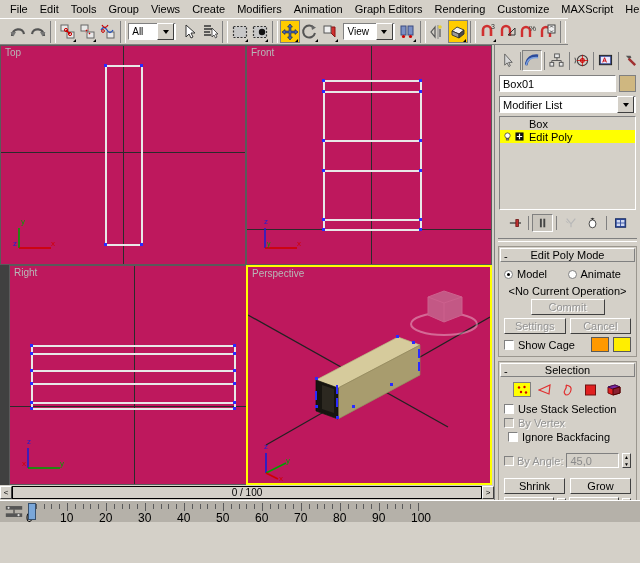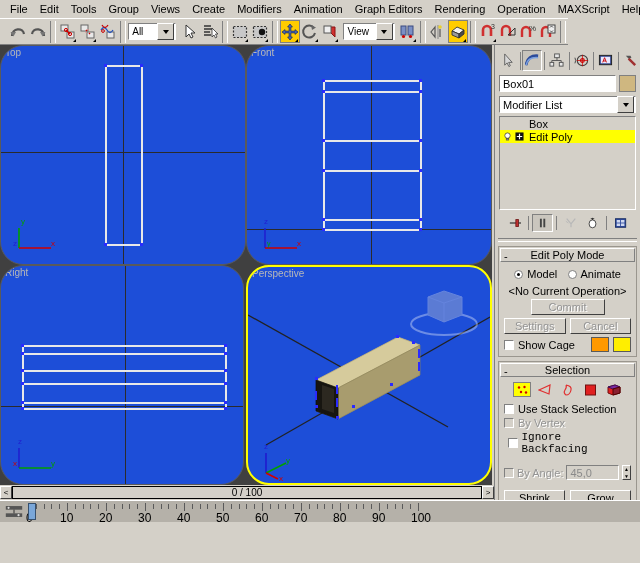--- a/index.html
+++ b/index.html
@@ -25,21 +25,21 @@
 
   .combo{height:17px;border:1px solid #808080;border-right-color:#fff;border-bottom-color:#fff;
          background:#fff;display:flex;align-items:center;box-sizing:border-box;font-size:10px;}
   .combo .txt{flex:1;padding-left:3px;color:#000;overflow:hidden;white-space:nowrap;}
   .combo .arw{width:15px;height:15px;background:#d4d0c8;border:1px solid #fff;
        border-right-color:#404040;border-bottom-color:#404040;display:flex;align-items:center;justify-content:center;margin-right:1px;}
   .caret{width:0;height:0;border-left:3px solid transparent;border-right:3px solid transparent;border-top:4px solid #000;}
 
   
   .vpArea{position:absolute;left:0;top:45px;width:492px;height:440px;background:#404040;}
-  .vp{position:absolute;background:#1d4ed8;overflow:hidden;box-sizing:border-box;border-radius:23px;}
+  .vp{position:absolute;background:#be185d;overflow:hidden;box-sizing:border-box;}
   .vp.inactive{border:1px solid #5a5a5a;}
   .vp.active{border:2px solid #ffff00;}
   .vpLabel{position:absolute;left:4px;top:1px;color:#b8b8b8;font-size:10px;z-index:6;}
   .axisline{position:absolute;background:#2b2b2b;}
   .wire{position:absolute;background:#e8e8e8;}
   .vert{position:absolute;width:3px;height:3px;background:#2a2aff;}
   .axisWidget{position:absolute;font-size:8px;}
 
   
   .cpanel{position:absolute;left:494px;top:45px;width:146px;height:466px;
@@ -128,21 +128,21 @@
       <div class="menuitem">File</div>
       <div class="menuitem">Edit</div>
       <div class="menuitem">Tools</div>
       <div class="menuitem">Group</div>
       <div class="menuitem">Views</div>
       <div class="menuitem">Create</div>
       <div class="menuitem">Modifiers</div>
       <div class="menuitem">Animation</div>
       <div class="menuitem">Graph Editors</div>
       <div class="menuitem">Rendering</div>
-      <div class="menuitem">Operation</div>
+      <div class="menuitem">Customize</div>
       <div class="menuitem">MAXScript</div>
       <div class="menuitem">Help</div>
     </div>
 
   <div class="toolbar">
     <div class="tbtn">
       <svg width="18" height="18" viewBox="0 0 18 18">
           <path d="M3 13 C3 5,14 4,15 11" stroke="#555" stroke-width="2.2" fill="none"></path>
           <path d="M1.5 9 L4.5 13.5 L7 9 Z" fill="#777"></path>
         </svg>
@@ -346,21 +346,21 @@
       <div class="vert" style="left:172px;top:182px;"></div>
       <svg class="axisWidget" style="left:10px;top:160px;" width="50" height="50">
         <path d="M8 42 L8 22" stroke="#2020d0" stroke-width="1.6"></path>
           <text x="7" y="18" font-size="8" fill="#2020d0">z</text>
         <path d="M8 42 L40 42" stroke="#d00000" stroke-width="1.6"></path>
           <text x="40" y="40" font-size="8" fill="#d00000">x</text>
         <text x="10" y="40" font-size="7" fill="#00a000">y</text>
       </svg>
     </div>
 
-    <div class="vp inactive" style="left:0;top:220px;width:244px;height:220px;">
+    <div class="vp inactive" style="left:9px;top:220px;width:244px;height:220px;">
       <div class="vpLabel">Right</div>
       <div class="axisline" style="left:0;top:140px;width:246px;height:1px;"></div>
       <div class="axisline" style="left:124px;top:0;width:1px;height:220px;"></div>
       <div class="wire" style="left:21px;top:79px;width:205px;height:2px;"></div>
       <div class="wire" style="left:21px;top:87px;width:205px;height:2px;"></div>
       <div class="wire" style="left:21px;top:104px;width:205px;height:2px;"></div>
       <div class="wire" style="left:21px;top:117px;width:205px;height:2px;"></div>
       <div class="wire" style="left:21px;top:136px;width:205px;height:2px;"></div>
       <div class="wire" style="left:21px;top:142px;width:205px;height:2px;"></div>
       <div class="wire" style="left:21px;top:79px;width:2px;height:65px;"></div>
@@ -556,21 +556,21 @@
 
     <div class="panelDiv"></div>
 
     <div class="rollout">
       <div class="rollTitle">
         <span class="minus">-</span>
         <span>Edit Poly Mode</span>
       </div>
       <div class="rollBody">
         <div style="display:flex;align-items:center;">
-          <div class="radioRow" style="flex:1;justify-content:center;">
+          <div class="radioRow" style="flex:1;">
             <span class="radio on"></span>
             <span>Model</span>
           </div>
           <div class="radioRow" style="flex:1;">
             <span class="radio"></span>
             <span>Animate</span>
           </div>
         </div>
         <div class="centerTxt">&lt;No Current Operation&gt;</div>
         <div class="btn dis" style="width:74px;margin:0 auto 3px auto;">Commit</div>
@@ -627,21 +627,21 @@
           </div>
         </div>
         <div style="display:flex;align-items:center;gap:4px;margin:2px 0;">
           <span class="cbx"></span>
           <span>Use Stack Selection</span>
         </div>
         <div style="display:flex;align-items:center;gap:4px;margin:2px 0;color:#949494;text-shadow:1px 1px 0 #fff;">
           <span class="cbx dis"></span>
           <span>By Vertex</span>
         </div>
-        <div style="display:flex;align-items:center;gap:4px;margin:2px 4px;font-family:Liberation Mono, monospace;">
+        <div style="display:flex;align-items:center;gap:4px;margin:2px 4px;">
           <span class="cbx"></span>
           <span>Ignore Backfacing</span>
         </div>
         <div style="display:flex;align-items:center;gap:3px;margin:10px 0;">
           <span class="cbx dis"></span>
           <span style="color:#949494;text-shadow:1px 1px 0 #fff;">By Angle:</span>
           <span class="numfld" style="flex:1;">45,0</span>
           <span class="spin">
               <div>▲</div>
               <div>▼</div>

